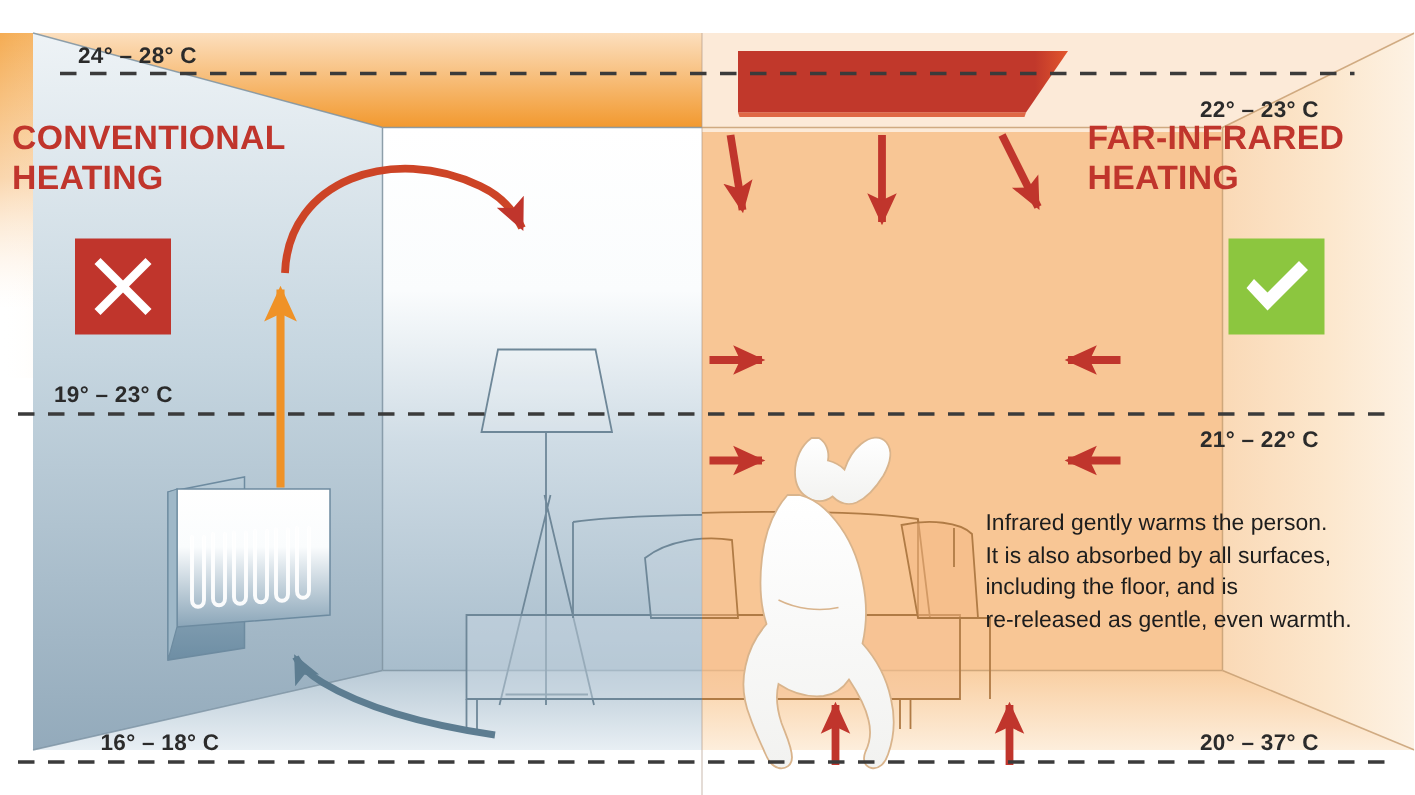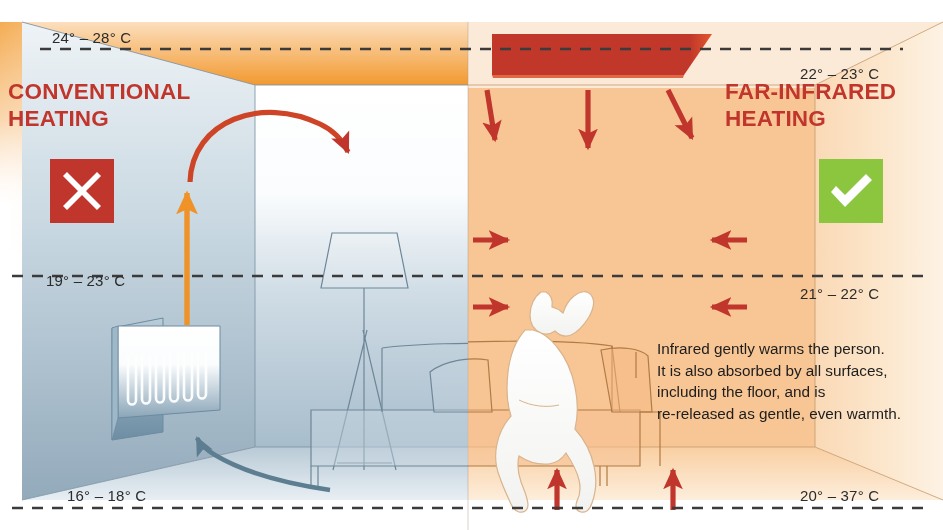--- a/index.html
+++ b/index.html
@@ -3,21 +3,21 @@
 <meta charset="utf-8">
 <style>
   html,body{margin:0;padding:0;background:#ffffff;}
   body{width:943px;height:530px;overflow:hidden;font-family:"Liberation Sans",sans-serif;}
   #stage{position:relative;width:943px;height:530px;background:#fff;}
   #scene{position:absolute;inset:0;}
   .txt{position:absolute;white-space:nowrap;}
 
   .temp-label{
     font-family:"Liberation Sans",sans-serif;
-    font-size:15px;font-weight:400;color:#2b2b2b;letter-spacing:.2px;text-align:center;
+    font-size:15px;font-weight:700;color:#2b2b2b;letter-spacing:.2px;text-align:center;
   }
   .heading{
     font-family:"Liberation Sans",sans-serif;
     font-weight:bold;font-size:22.5px;color:#c0352c;
     line-height:27px;letter-spacing:.2px;
   }
   #title-left{left:8px;top:78px;width:210px;}
   #title-right{left:725px;top:78px;width:212px;}
 
   .badge{position:absolute;width:64px;height:64px;}
@@ -283,21 +283,21 @@
     </g>
 
     <g stroke="#3b3b3b" stroke-width="2.3" stroke-dasharray="11 9" fill="none">
       <line x1="40" y1="49" x2="903" y2="49"></line>
       <line x1="12" y1="276" x2="931" y2="276"></line>
       <line x1="12" y1="508" x2="931" y2="508"></line>
     </g>
   </svg>
 
   <div class="txt temp-label" style="left:52px;top:29px;">24° – 28° C</div>
-  <div class="txt temp-label" style="left:46px;top:255px;margin-top:17px;">19° – 23° C</div>
+  <div class="txt temp-label" style="left:36px;top:255px;">19° – 23° C</div>
   <div class="txt temp-label" style="left:67px;top:487px;">16° – 18° C</div>
 
   <div class="txt temp-label" style="left:800px;top:29px;margin-top:36px;">22° – 23° C</div>
   <div class="txt temp-label" style="left:800px;top:255px;margin-top:30px;">21° – 22° C</div>
   <div class="txt temp-label" style="left:800px;top:487px;">20° – 37° C</div>
 
   <div class="txt heading" id="title-left" style="white-space:pre-line;">CONVENTIONAL
 HEATING</div>
   <div class="txt heading" id="title-right" style="white-space:pre-line;">FAR-INFRARED
 HEATING</div>

